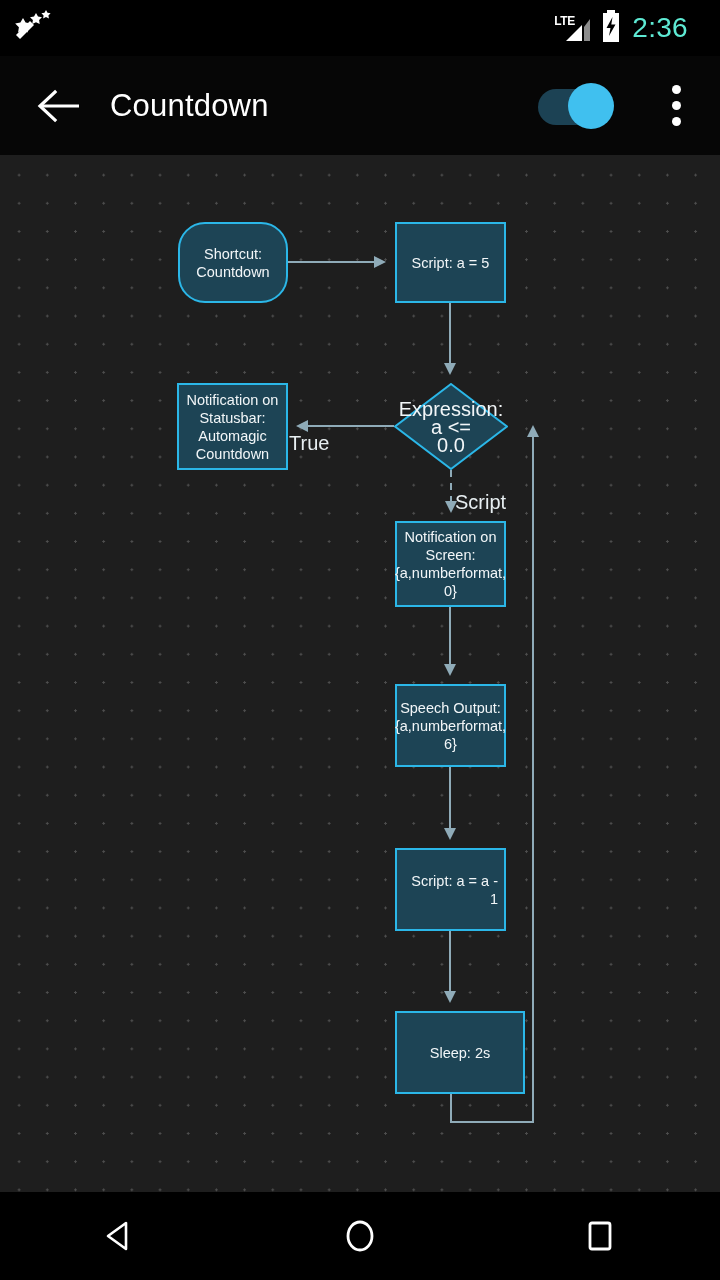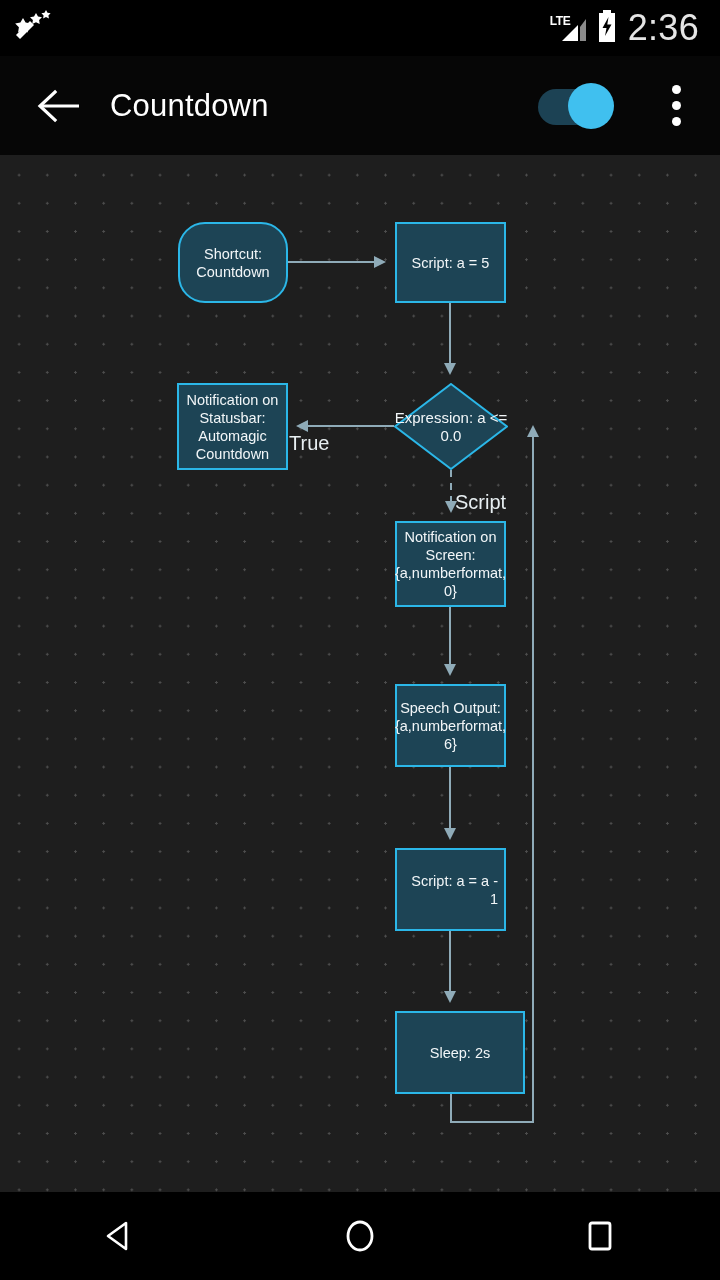--- a/index.html
+++ b/index.html
@@ -9,22 +9,22 @@
     font-family:"Liberation Sans","DejaVu Sans",sans-serif;
   }
   #screen { position:relative; width:720px; height:1280px; background:#1e1e1e; }
 
   
   .statusbar{
     position:absolute; left:0; top:0; width:720px; height:56px;
     background:#000; display:flex; align-items:center;
   }
   .sb-left{ display:flex; align-items:center; padding-left:10px; }
-  .sb-right{ margin-left:auto; display:flex; align-items:center; padding-right:21px; gap:10px;}
-  .sb-clock{ color:#e5e5e5; font-size:36px; letter-spacing:.3px;text-align:right; }
+  .sb-right{ margin-left:auto; display:flex; align-items:center; padding-right:32px; gap:10px;}
+  .sb-clock{ color:#5eead4; font-size:28px; letter-spacing:.3px;text-align:right; }
   .lte-wrap{ position:relative; width:36px; height:30px; }
   .lte-text{ position:absolute; left:0; top:1px; color:#fff; font-size:12px; font-weight:bold; letter-spacing:-0.4px;}
   .sig{ position:absolute; right:0; bottom:2px; width:24px; height:22px; }
 
   
   .toolbar{
     position:absolute; left:0; top:56px; width:720px; height:99px;
     background:#060606; display:flex; align-items:center;
   }
   .back-btn{ width:72px; height:72px; margin-left:22px; display:flex; align-items:center; justify-content:center; }
@@ -63,21 +63,21 @@
     font-size:14.5px; line-height:18px; padding:2px 6px;
   }
   .node.rounded{ border-radius:27px; }
   .node.diamond{
     background:transparent; border:none; padding:0;
     overflow:visible;
   }
   .diamond-shape{ position:absolute; left:0; top:0; width:100%; height:100%; }
   .diamond-label{
     position:relative; z-index:2; width:128px; text-align:center;
-    font-size:15px; line-height:18px; color:#f2f6f8;
+    font-size:20px; line-height:18px; color:#f2f6f8;
   }
   .edge-label{
     position:absolute; color:#e7eef1; font-size:20px; white-space:nowrap;
   }
 
   
   .navbar{
     position:absolute; left:0; top:1192px; width:720px; height:88px; background:#000;
     display:flex; align-items:center; justify-content:space-around;
   }

